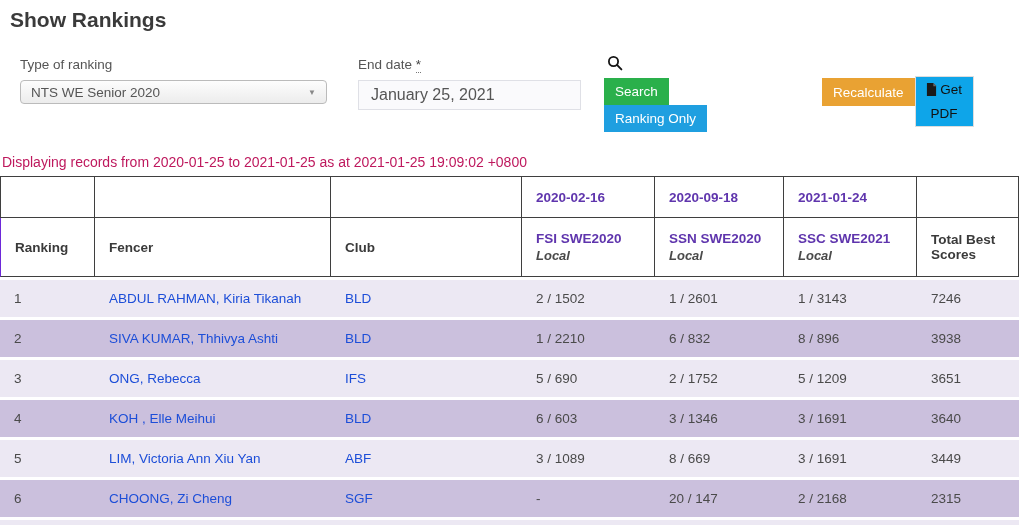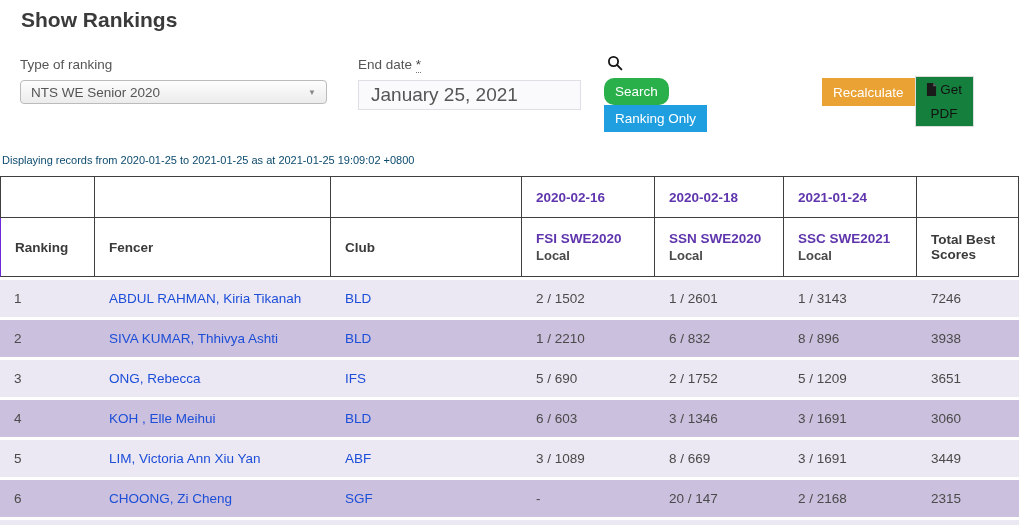--- a/index.html
+++ b/index.html
@@ -1,61 +1,61 @@
 <!DOCTYPE html>
 <html><head>
 <meta charset="utf-8">
 <style>
   * { box-sizing: border-box; margin: 0; padding: 0; }
   html,body { background:#fff; }
   body { font-family: "Liberation Sans", sans-serif; color:#333; }
   .stage { position:relative; width:1024px; height:525px; overflow:hidden; background:#fff; }
 
-  .page-title { position:absolute; left:10px; top:8px; font-size:21px; font-weight:bold; color:#3a3a3a;margin-left:11px; }
+  .page-title { position:absolute; left:10px; top:8px; font-size:21px; font-weight:bold; color:#3a3a3a; }
 
   .field-label { font-size:13.5px; color:#555; margin-bottom:8px; }
   .req-mark { border-bottom:1px dotted #777; color:#444; }
 
   .group-type { position:absolute; left:20px; top:57px; }
   .select-box { width:307px; height:24px; border:1px solid #bbb; border-radius:4px;
     background:linear-gradient(#fdfdfd,#ececec); display:flex; align-items:center;
     padding:0 10px; font-size:13.5px; color:#555; cursor:default; }
   .select-box .sel-text { flex:1; }
   .select-arrow { font-size:8px; color:#888; }
 
   .group-date { position:absolute; left:358px; top:57px; }
   .date-input { width:223px; height:30px; border:1px solid #dfe0e6; background:#fafafc;
-    font-size:19px; color:#555; padding:0 12px; font-family:"Liberation Sans",sans-serif; }
+    font-size:16px; color:#555; padding:0 12px; font-family:"Liberation Sans",sans-serif; }
 
   .group-search { position:absolute; left:604px; top:55px; }
   .search-icon-wrap { margin-left:3px; height:18px; }
   .btn { display:inline-block; border:none; font-family:"Liberation Sans",sans-serif;
     font-size:13.5px; color:#fff; padding:6px 11px; cursor:pointer; text-align:left; }
-  .btn-search { display:block; background:#2ab04b; margin-top:5px;border-radius:10px; }
+  .btn-search { display:block; background:#2ab04b; margin-top:5px; }
   .btn-ranking { display:block; background:#1f9fe0; }
 
   .group-actions { position:absolute; left:822px; top:76px; display:flex; align-items:flex-start; }
   .btn-recalc { background:#e9a233; height:28px; margin-top:2px; }
-  .btn-getpdf { width:59px; min-height:48px; background:#15803d; border:1px solid #ddd;
+  .btn-getpdf { width:59px; min-height:48px; background:#0ea5e9; border:1px solid #ddd;
     color:#111; font-size:13.5px; line-height:1.6; text-align:center; padding:2px 9px;
     font-family:"Liberation Sans",sans-serif; cursor:pointer; }
   .pdf-icon { display:inline-block; vertical-align:-2px; margin-right:3px; }
 
-  .status-line { position:absolute; left:2px; top:154px; font-size:11px; color:#0c4a6e; }
+  .status-line { position:absolute; left:2px; top:154px; font-size:14px; color:#be185d; }
 
   .rank-table { position:absolute; left:0; top:176px; width:1019px; border-spacing:0; table-layout:fixed; }
   .rank-table th { font-size:13.5px; font-weight:bold; color:#3a3a3a; text-align:left;
     vertical-align:middle; padding:0 8px 0 14px; background:#fff; }
   .hrow1 th { height:42px; border-top:1px solid #3f3f3f; border-bottom:1px solid #3f3f3f; border-right:1px solid #3f3f3f; }
   .hrow1 th:first-child { border-left:1px solid #3f3f3f; }
   .hrow2 th { height:59px; border-bottom:1px solid #3f3f3f; border-right:1px solid #3f3f3f; }
   .hrow2 th:first-child { border-left:1px solid #6d28d9; }
   a.plink { color:#1d4ed8; text-decoration:none; cursor:pointer; }
   a.evlink { color:#5f35ad; text-decoration:none; font-weight:bold; cursor:pointer; }
-  .local-tag { font-weight:bold; color:#4a4a4a; font-size:13px; margin-top:2px; }
+  .local-tag { font-style:italic; font-weight:bold; color:#4a4a4a; font-size:13px; margin-top:2px; }
 
   .rank-table td { height:40px; border-top:3px solid #fff; font-size:13.5px; color:#4a4a4a;
     vertical-align:middle; padding:0 8px 0 14px; }
   .rank-table tbody tr:nth-child(odd) td { background:#ece8f3; }
   .rank-table tbody tr:nth-child(even) td { background:#cbc0dd; }
   .rank-table tr.partial td { height:10px; background:#ece8f3 !important; }
 </style>
 </head>
 <body>
 
@@ -106,21 +106,21 @@
         <col style="width:129px">
         <col style="width:133px">
         <col style="width:102px">
     </colgroup>
     <thead>
       <tr class="hrow1">
         <th></th>
         <th></th>
         <th></th>
         <th><a class="evlink">2020-02-16</a></th>
-        <th><a class="evlink">2020-02-18</a></th>
+        <th><a class="evlink">2020-09-18</a></th>
         <th><a class="evlink">2021-01-24</a></th>
         <th></th>
       </tr>
       <tr class="hrow2">
         <th>Ranking</th>
         <th>Fencer</th>
         <th>Club</th>
         <th><a class="evlink">FSI SWE2020</a><div class="local-tag">Local</div></th>
         <th><a class="evlink">SSN SWE2020</a><div class="local-tag">Local</div></th>
         <th><a class="evlink">SSC SWE2021</a><div class="local-tag">Local</div></th>
@@ -155,21 +155,21 @@
       <td class="c-score">5 / 1209</td>
       <td>3651</td>
     </tr>
         <tr>
       <td>4</td>
       <td><a class="plink">KOH , Elle Meihui</a></td>
       <td><a class="plink">BLD</a></td>
       <td class="c-score">6 / 603</td>
       <td class="c-score">3 / 1346</td>
       <td class="c-score">3 / 1691</td>
-      <td>3060</td>
+      <td>3640</td>
     </tr>
         <tr>
       <td>5</td>
       <td><a class="plink">LIM, Victoria Ann Xiu Yan</a></td>
       <td><a class="plink">ABF</a></td>
       <td class="c-score">3 / 1089</td>
       <td class="c-score">8 / 669</td>
       <td class="c-score">3 / 1691</td>
       <td>3449</td>
     </tr>

